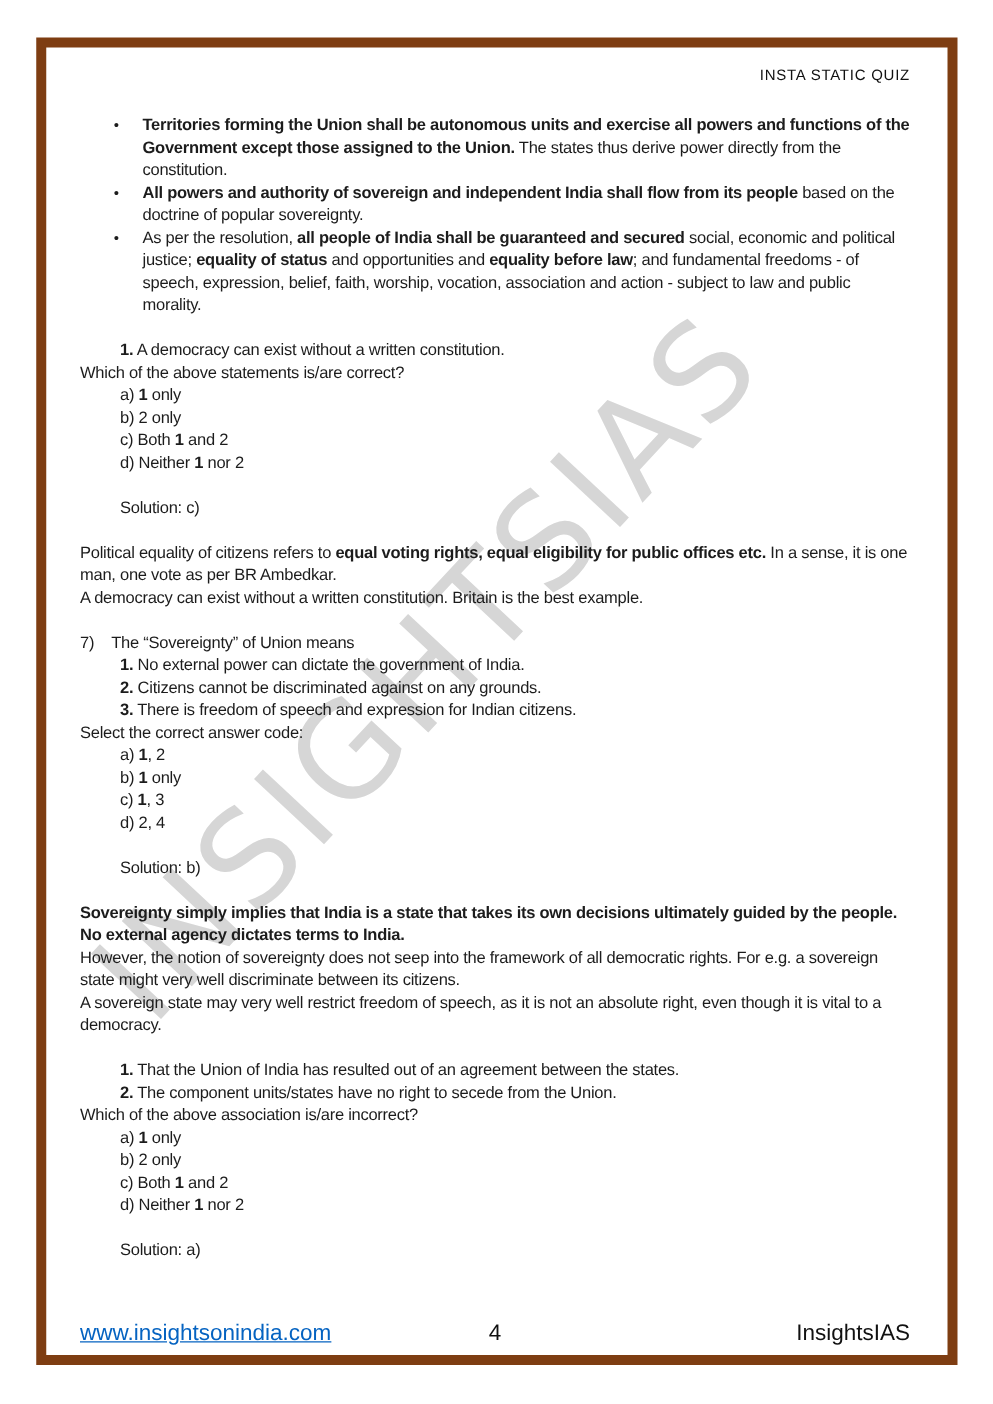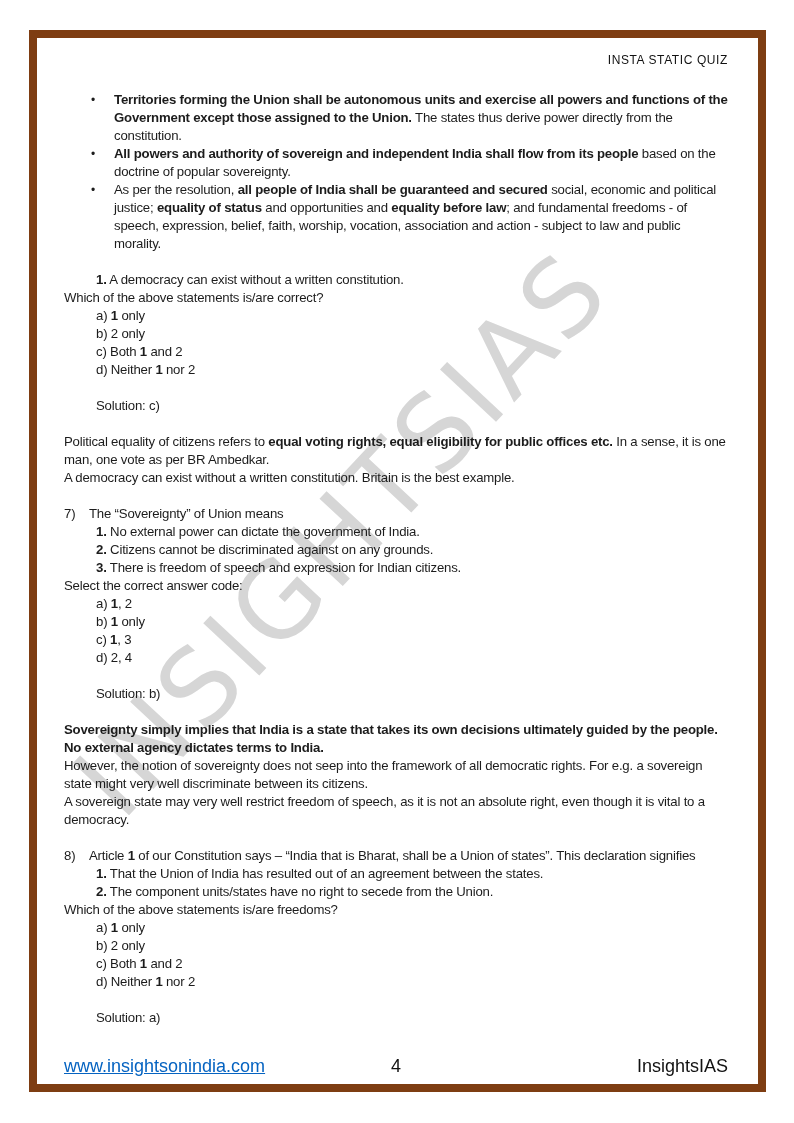--- a/index.html
+++ b/index.html
@@ -79,24 +79,23 @@
       <div class="line option"><span><span>b) </span><span class="b">1</span><span> only</span></span></div>
       <div class="line option"><span><span>c) </span><span class="b">1</span><span>, 3</span></span></div>
       <div class="line option"><span><span>d) 2, 4</span></span></div>
       <div class="spacer"></div>
       <div class="line solution"><span><span>Solution: b)</span></span></div>
       <div class="spacer"></div>
       <div class="line plain"><span><span class="b">Sovereignty simply implies that India is a state that takes its own decisions ultimately guided by the people. No external agency dictates terms to India.</span></span></div>
       <div class="line plain"><span><span>However, the notion of sovereignty does not seep into the framework of all democratic rights. For e.g. a sovereign state might very well discriminate between its citizens.</span></span></div>
       <div class="line plain"><span><span>A sovereign state may very well restrict freedom of speech, as it is not an absolute right, even though it is vital to a democracy.</span></span></div>
       <div class="spacer"></div>
-      <div class="line question"><span class="qnum">8)</span><span><span>Article </span><span class="b">1</span><span> of our Constitution says – “India that is Bharat, shall be a Union of states”. This declaration signifies</span></span></div>
       <div class="line statement"><span><span class="b">1.</span><span> That the Union of India has resulted out of an agreement between the states.</span></span></div>
       <div class="line statement"><span><span class="b">2.</span><span> The component units/states have no right to secede from the Union.</span></span></div>
-      <div class="line plain"><span><span>Which of the above statements is/are freedoms?</span></span></div>
+      <div class="line plain"><span><span>Which of the above association is/are incorrect?</span></span></div>
       <div class="line option"><span><span>a) </span><span class="b">1</span><span> only</span></span></div>
       <div class="line option"><span><span>b) 2 only</span></span></div>
       <div class="line option"><span><span>c) Both </span><span class="b">1</span><span> and 2</span></span></div>
       <div class="line option"><span><span>d) Neither </span><span class="b">1</span><span> nor 2</span></span></div>
       <div class="spacer"></div>
       <div class="line solution"><span><span>Solution: a)</span></span></div>
     </div>
 
   <div class="page-footer">
     <span class="footer-left"><a href="#" style="color: rgb(5, 99, 193);">www.insightsonindia.com</a></span>

